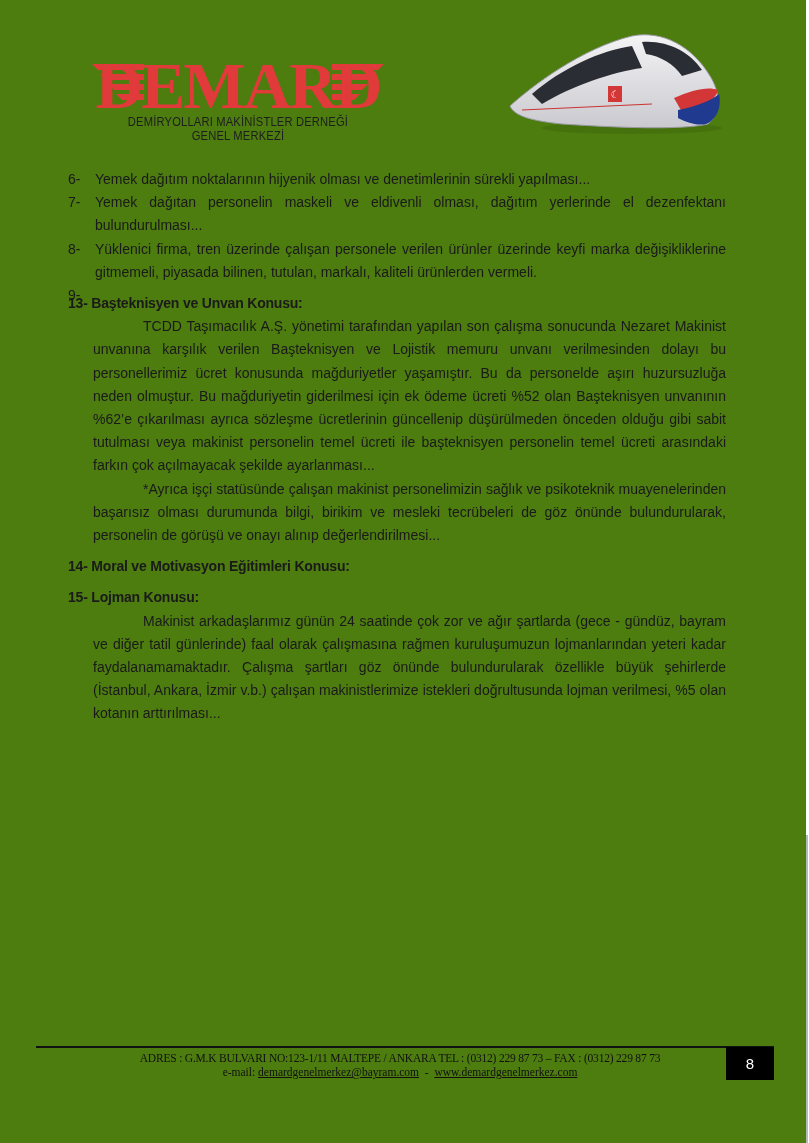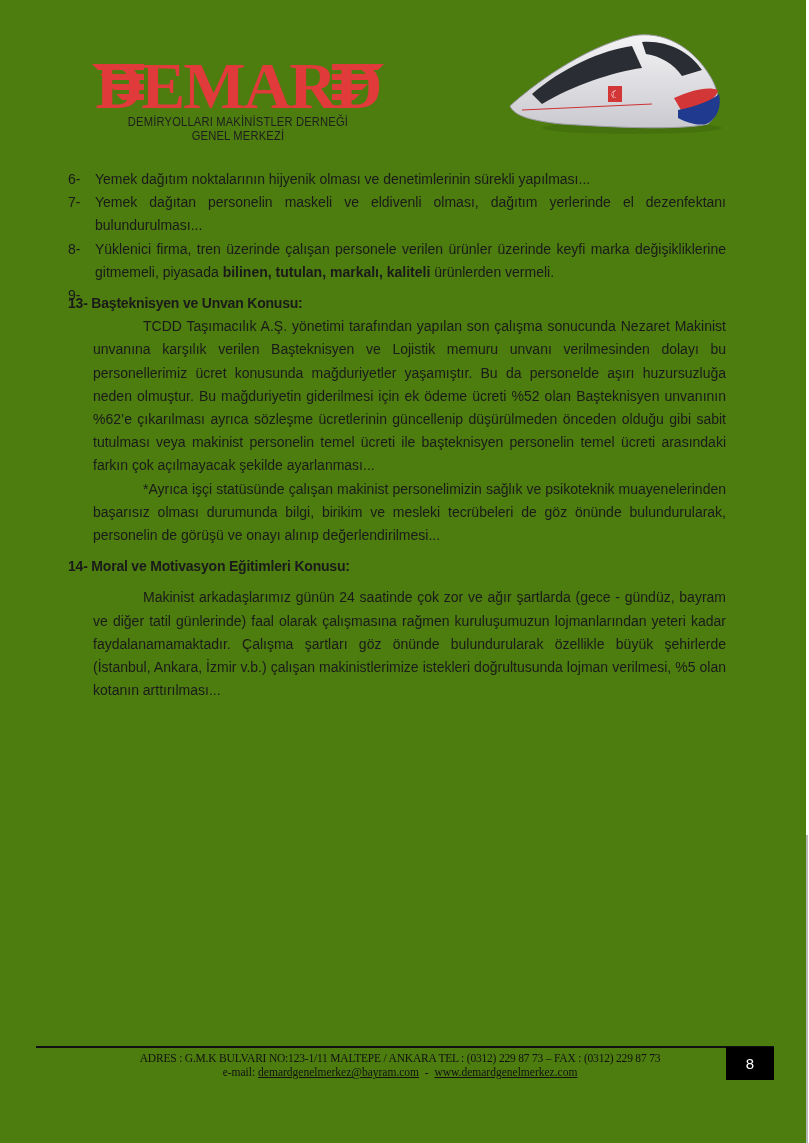--- a/index.html
+++ b/index.html
@@ -22,21 +22,21 @@
     .logo-sub2 { top: 80px; }
     .train { position: absolute; left: 502px; top: 28px; width: 225px; height: 110px; }
 
     
     .content {
       position: absolute; left: 68px; top: 168px; width: 658px;
       font-size: 14px; line-height: 23.2px;
     }
     .item { position: relative; padding-left: 27px; text-align: justify; }
     .item .num { position: absolute; left: 0; top: 0; }
-    .item-text b { font-weight: bold; }
+    .item-text b { font-weight: normal; }
     .section { margin-top: 8px; }
     .section-title { font-weight: bold; letter-spacing: -0.2px; }
     .para { padding-left: 25px; text-align: justify; text-indent: 50px; }
 
     
     .footer-line { position: absolute; left: 36px; top: 1046px; width: 738px; height: 2px; background: #111; }
     .footer-text {
       position: absolute; left: 60px; top: 1051px; width: 680px; text-align: center;
       font-family: "Liberation Serif", serif; font-size: 11.5px; line-height: 14px; color: #111;
     }
@@ -116,20 +116,21 @@
       <div class="section-title">13-  Başteknisyen ve Unvan Konusu:</div>
       <div class="para">TCDD Taşımacılık A.Ş. yönetimi tarafından yapılan son çalışma sonucunda Nezaret Makinist unvanına karşılık verilen Başteknisyen ve Lojistik memuru unvanı verilmesinden dolayı bu personellerimiz ücret konusunda mağduriyetler yaşamıştır.  Bu da personelde aşırı huzursuzluğa neden olmuştur. Bu mağduriyetin giderilmesi için ek ödeme ücreti %52 olan Başteknisyen unvanının %62’e çıkarılması ayrıca sözleşme ücretlerinin güncellenip düşürülmeden önceden olduğu gibi sabit tutulması veya makinist personelin temel ücreti ile başteknisyen personelin temel ücreti arasındaki farkın çok açılmayacak şekilde ayarlanması...</div>
       <div class="para">*Ayrıca işçi statüsünde çalışan makinist personelimizin sağlık ve psikoteknik muayenelerinden başarısız olması durumunda bilgi, birikim ve mesleki tecrübeleri de göz önünde bulundurularak, personelin de görüşü ve onayı alınıp değerlendirilmesi...</div>
     </div>
 
     <div class="section">
       <div class="section-title">14- Moral ve Motivasyon Eğitimleri Konusu:</div>
     </div>
 
     <div class="section">
+      <div class="section-title">15- Lojman Konusu:</div>
       <div class="para"> Makinist arkadaşlarımız günün 24 saatinde çok zor ve ağır şartlarda (gece - gündüz, bayram ve diğer tatil günlerinde) faal olarak çalışmasına rağmen kuruluşumuzun lojmanlarından yeteri kadar faydalanamamaktadır. Çalışma şartları göz önünde bulundurularak özellikle büyük şehirlerde (İstanbul, Ankara, İzmir v.b.) çalışan makinistlerimize istekleri doğrultusunda lojman verilmesi, %5 olan kotanın arttırılması...</div>
     </div>
   </div>
 
   <div class="footer-line"></div>
   <div class="footer-text">
     <div class="l1">ADRES   :  G.M.K BULVARI   NO:123-1/11 MALTEPE  / ANKARA    TEL : (0312) 229 87 73 –  FAX :  (0312) 229 87 73</div>
     <div>
       <span>e-mail: </span><a>demardgenelmerkez@bayram.com</a><span style="white-space:pre">  -  </span><a>www.demardgenelmerkez.com</a>
     </div>

